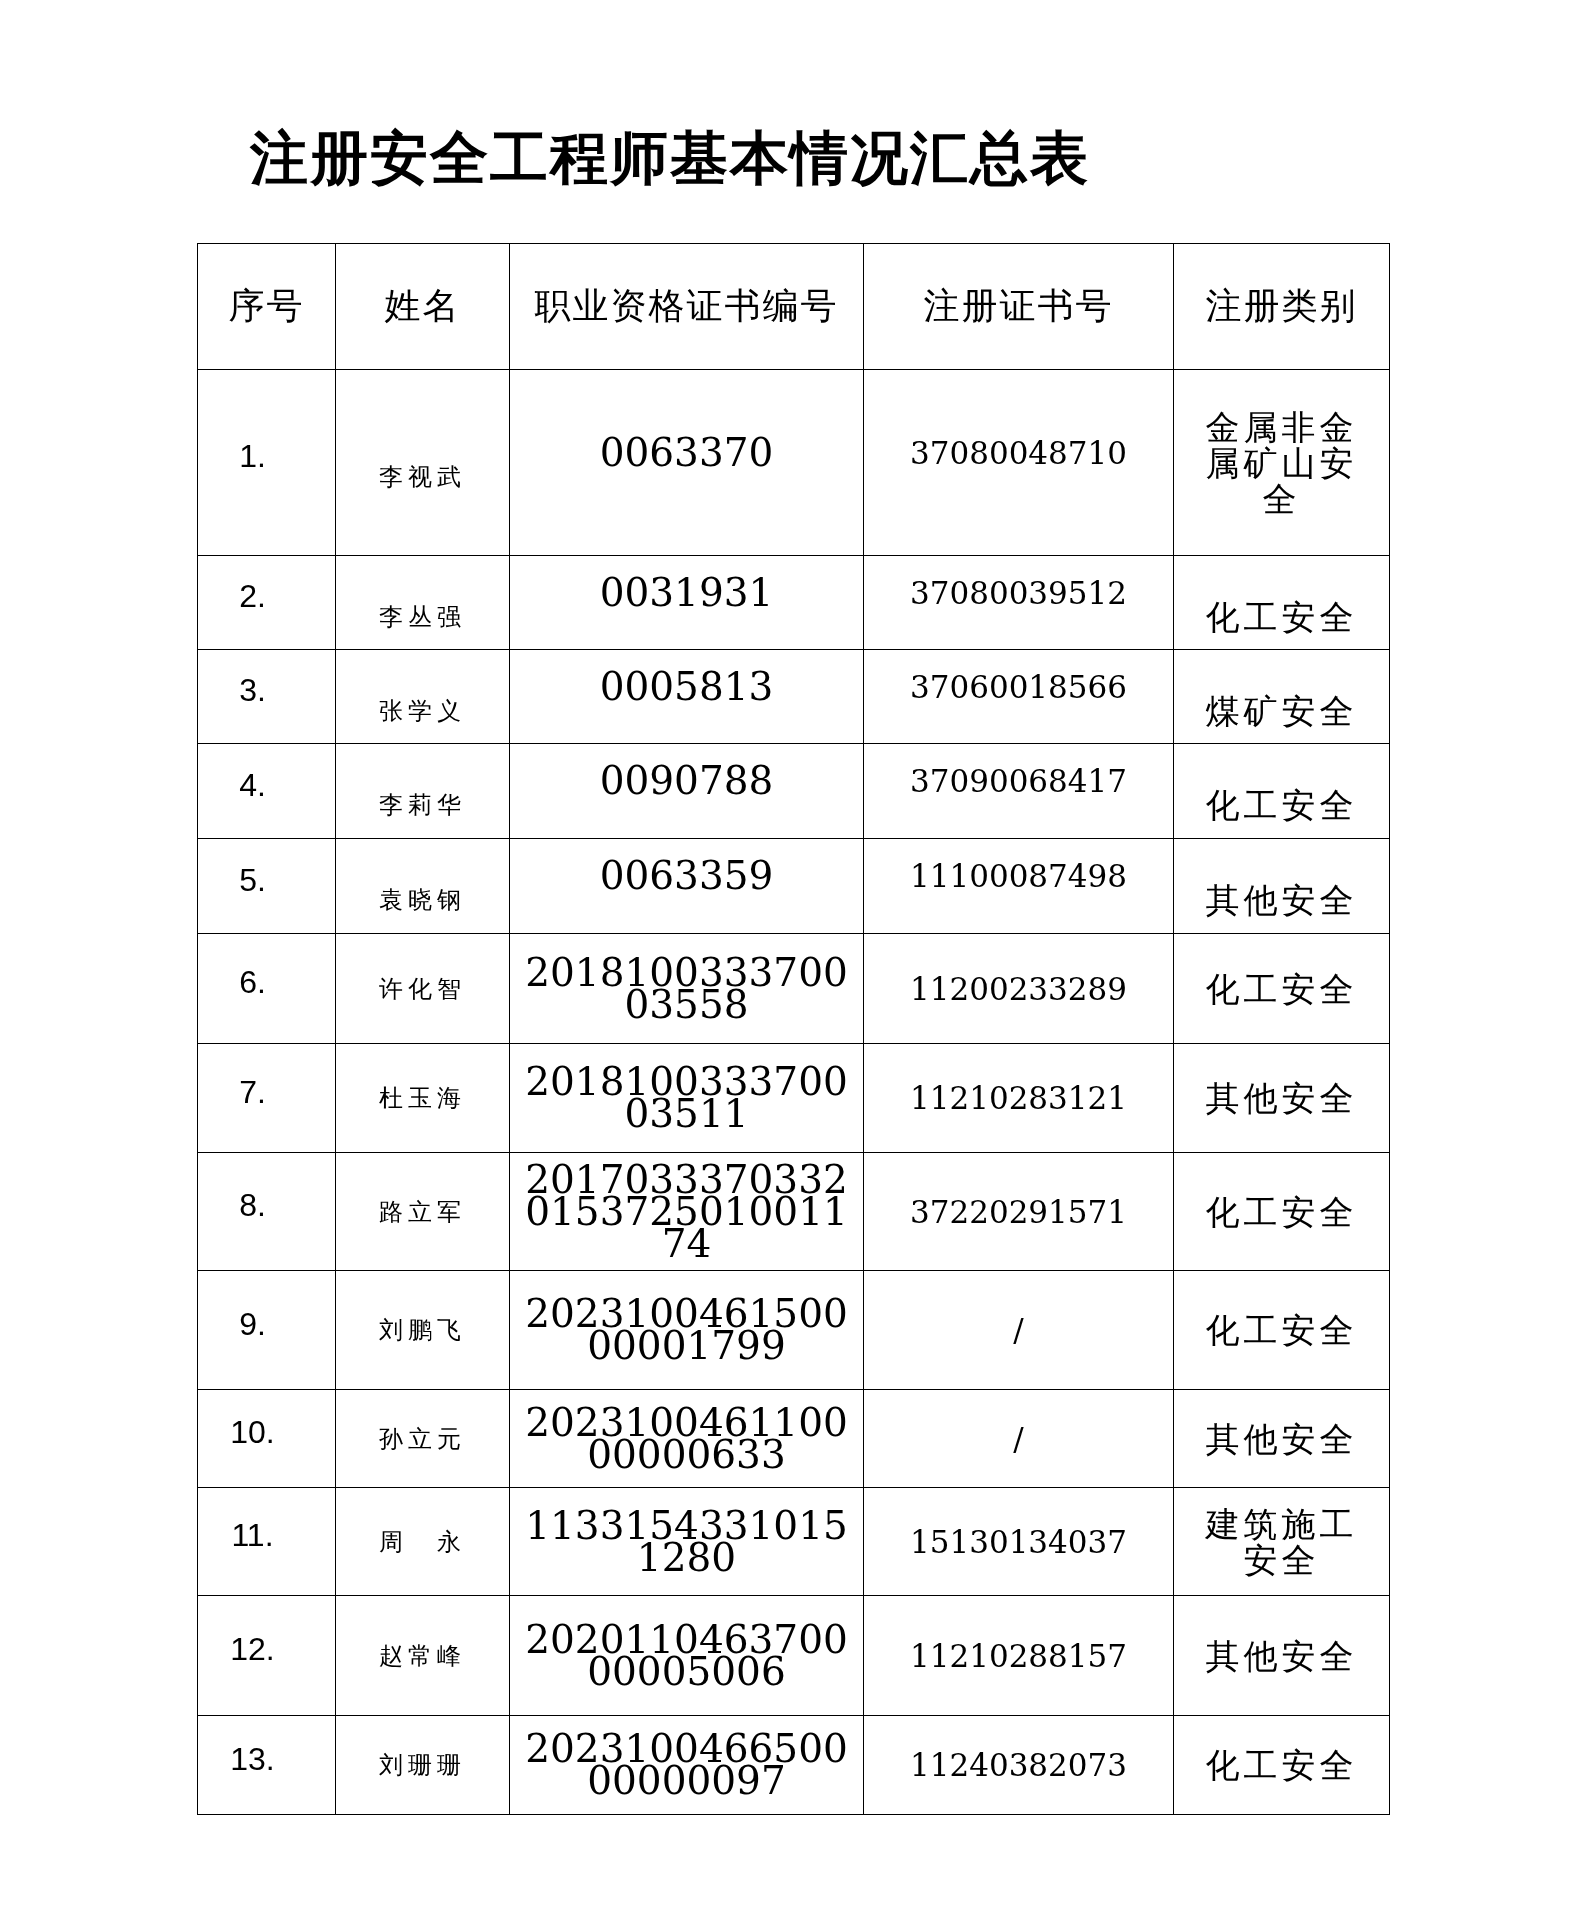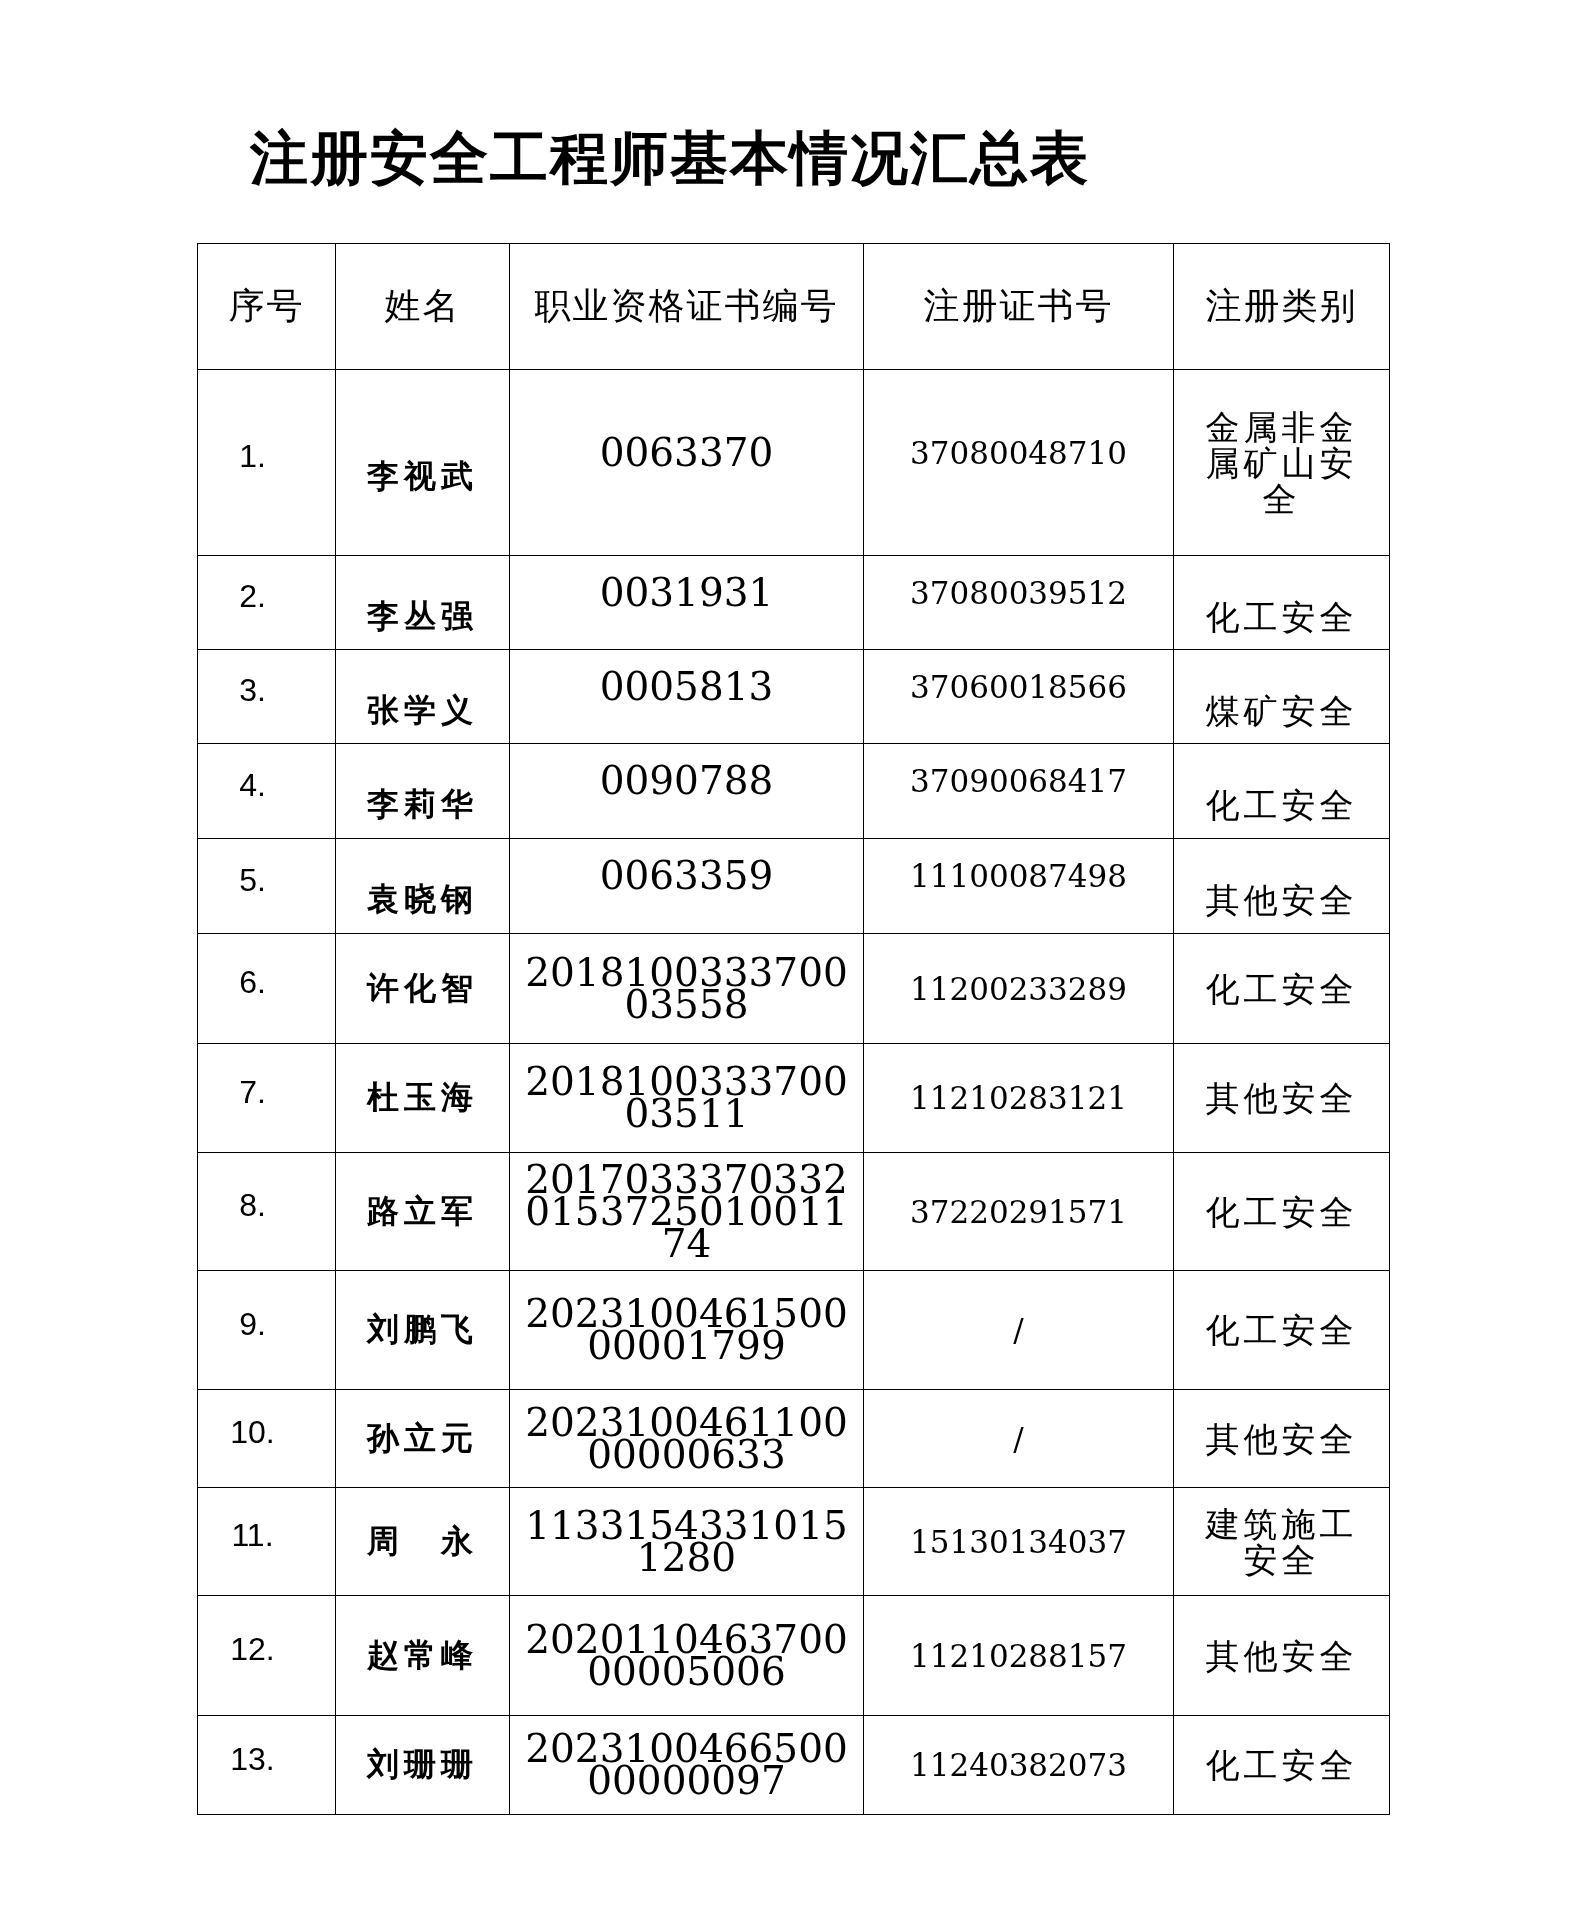--- a/index.html
+++ b/index.html
@@ -8,21 +8,21 @@
   .title { position: absolute; left: 0; width: 1340px; top: 120px; height: 76px;
            text-align: center; font-size: 58px; font-weight: bold; line-height: 76px;
            letter-spacing: 2px; }
   table.sheet { position: absolute; left: 197px; top: 243px; border-collapse: collapse;
                 table-layout: fixed; width: 1192px; }
   table.sheet td, table.sheet th { border: 1.5px solid #000; padding: 0; text-align: center;
                                    vertical-align: middle; overflow: hidden; }
   th { font-weight: normal; font-size: 36px; letter-spacing: 2px; }
   .c-idx { font-family: "Liberation Sans", "DejaVu Sans", sans-serif; font-size: 32px; }
   .c-idx span { display: inline-block; transform: translate(-14px, -6px); }
-  .c-name { font-size: 32px; letter-spacing: 5px; font-weight: bold; }
+  .c-name { font-size: 24px; letter-spacing: 5px; }
   .c-name span.low { display: inline-block; transform: translateY(14px); }
   .c-num { font-size: 39px; line-height: 32px; word-break: break-all; padding: 0 14px !important; }
   .c-num span.up { display: inline-block; transform: translateY(-10px); }
   .c-reg { font-size: 31px; }
   .c-reg span.up { display: inline-block; transform: translateY(-10px); }
   .c-cat { font-size: 34px; line-height: 36px; letter-spacing: 4px; padding: 0 22px !important; }
   .c-cat span.low { display: inline-block; transform: translateY(14px); }
 </style>
 </head>
 <body>

